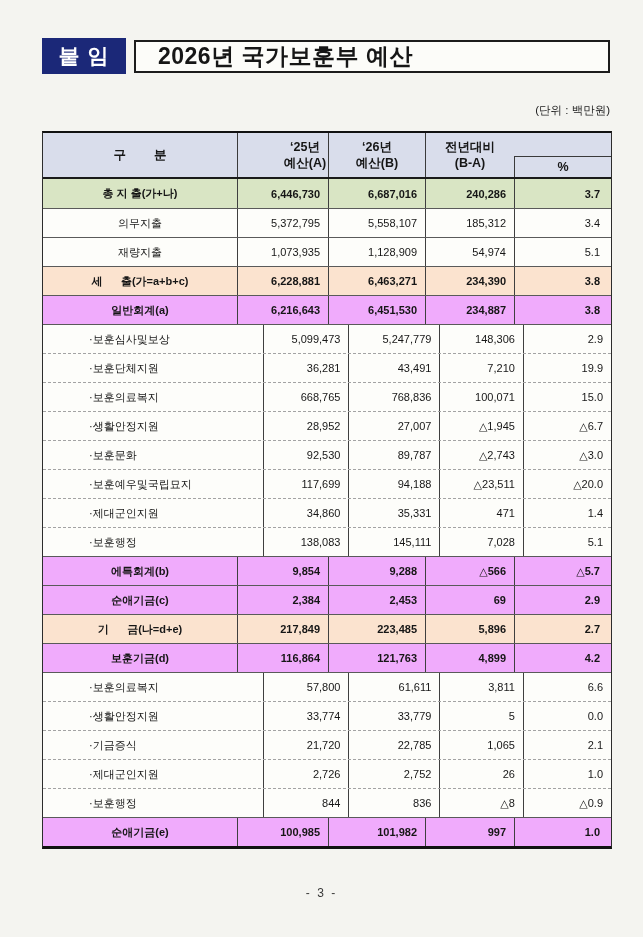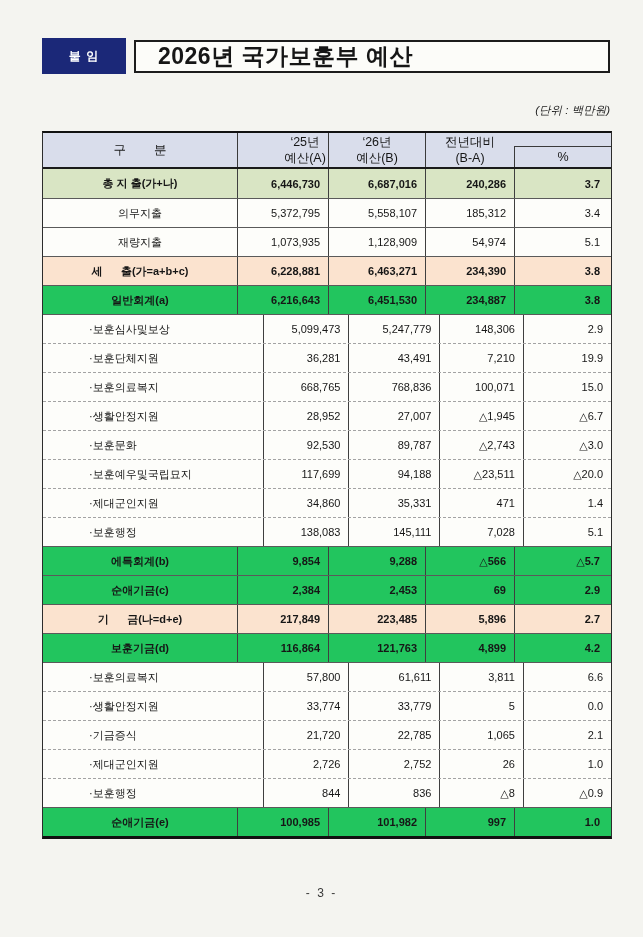--- a/index.html
+++ b/index.html
@@ -15,58 +15,58 @@
     width: 643px; height: 937px;
     background: #f4f4f0;
     overflow: hidden;
   }
   
   .badge {
     position: absolute; left: 42px; top: 38px;
     width: 84px; height: 36px;
     background: #1b2878;
     color: #ffffff;
-    font-weight: bold; font-size: 12px;
+    font-weight: bold; font-size: 21px;
     display: flex; align-items: center; justify-content: center;
     white-space: pre; letter-spacing: 1px;
     box-sizing: border-box;
   }
   .title-box {
     position: absolute; left: 134px; top: 40px;
     width: 476px; height: 33px;
     border: 2px solid #1c1c1c;
     background: #fcfcf9;
     display: flex; align-items: center;
     padding-left: 22px;
     font-weight: bold; font-size: 23px;
     box-sizing: border-box;
     letter-spacing: 0.5px;
   }
   .unit-note {
     position: absolute; left: 42px; top: 103px;
     width: 568px; text-align: right;
-    font-size: 11.5px; color: #222; font-style: italic;
+    font-size: 11.5px; color: #222;
   }
   
   .budget-table {
     position: absolute; left: 42px; top: 131px;
     width: 568px;
     border-top: 2px solid #111;
     border-bottom: 3px solid #111;
     border-left: 1px solid #2c2c2c;
     border-right: 1px solid #2c2c2c;
     box-sizing: content-box;
     background: #fdfdfa;
   }
   .thead {
-    display: flex; height: 36px;
+    display: flex; height: 46px;
     background: #d9ddeb;
     border-bottom: 2px solid #1a1a1a;
     box-sizing: border-box;
-    font-weight: normal; font-size: 12.5px;
+    font-weight: bold; font-size: 12.5px;
   }
   .hcell {
     box-sizing: border-box;
     display: flex; align-items: center; justify-content: center;
     text-align: center;
     white-space: pre-line;
     line-height: 1.3;
   }
   .hcell.c1 { width: 194px; white-space: pre; }
   .hcell.c2 { width: 91px; border-left: 1px solid #3a3a3a; padding-left: 44px; }
@@ -94,21 +94,21 @@
   .cell.num  { justify-content: flex-end; padding-right: 8px; border-left: 1px solid #3f3f3f; }
   .cell.n2 { width: 91px; }
   .cell.n3 { width: 97px; }
   .cell.n4 { width: 89px; }
   .cell.n5 { width: 94px; }
   .row.bold { font-weight: bold; }
   .row.align-left .cell.label { justify-content: flex-start; padding-left: 7px; margin-left: 39px; }
   .bg-white { background: #fdfdfa; }
   .bg-green { background: #d9e5c4; }
   .bg-peach { background: #fbe3cf; }
-  .bg-gray  { background: #22c55e; }
+  .bg-gray  { background: #f0abfc; }
   .sep-none   { border-top: none; }
   .sep-solid  { border-top: 1px solid #5a5a5a; }
   .sep-dashed { border-top: 1px dashed #a3a3a3; }
   .page-number {
     position: absolute; left: 0; top: 886px;
     width: 643px; text-align: center;
     font-size: 12px; color: #3a3a3a;
     letter-spacing: 2px;
   }
 </style>

